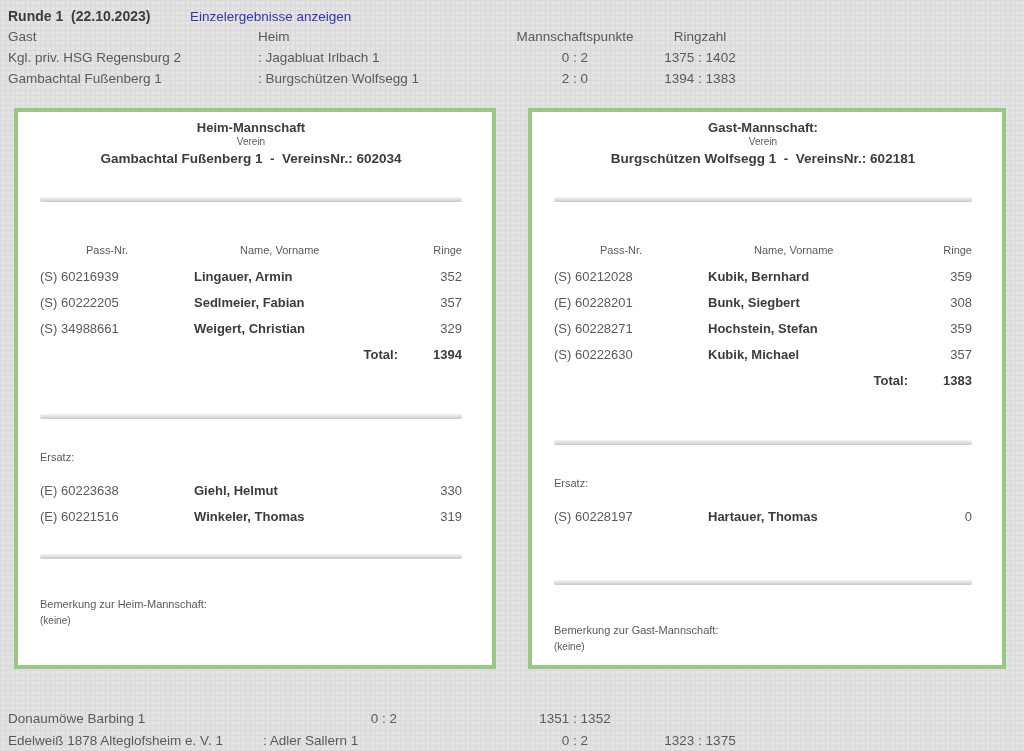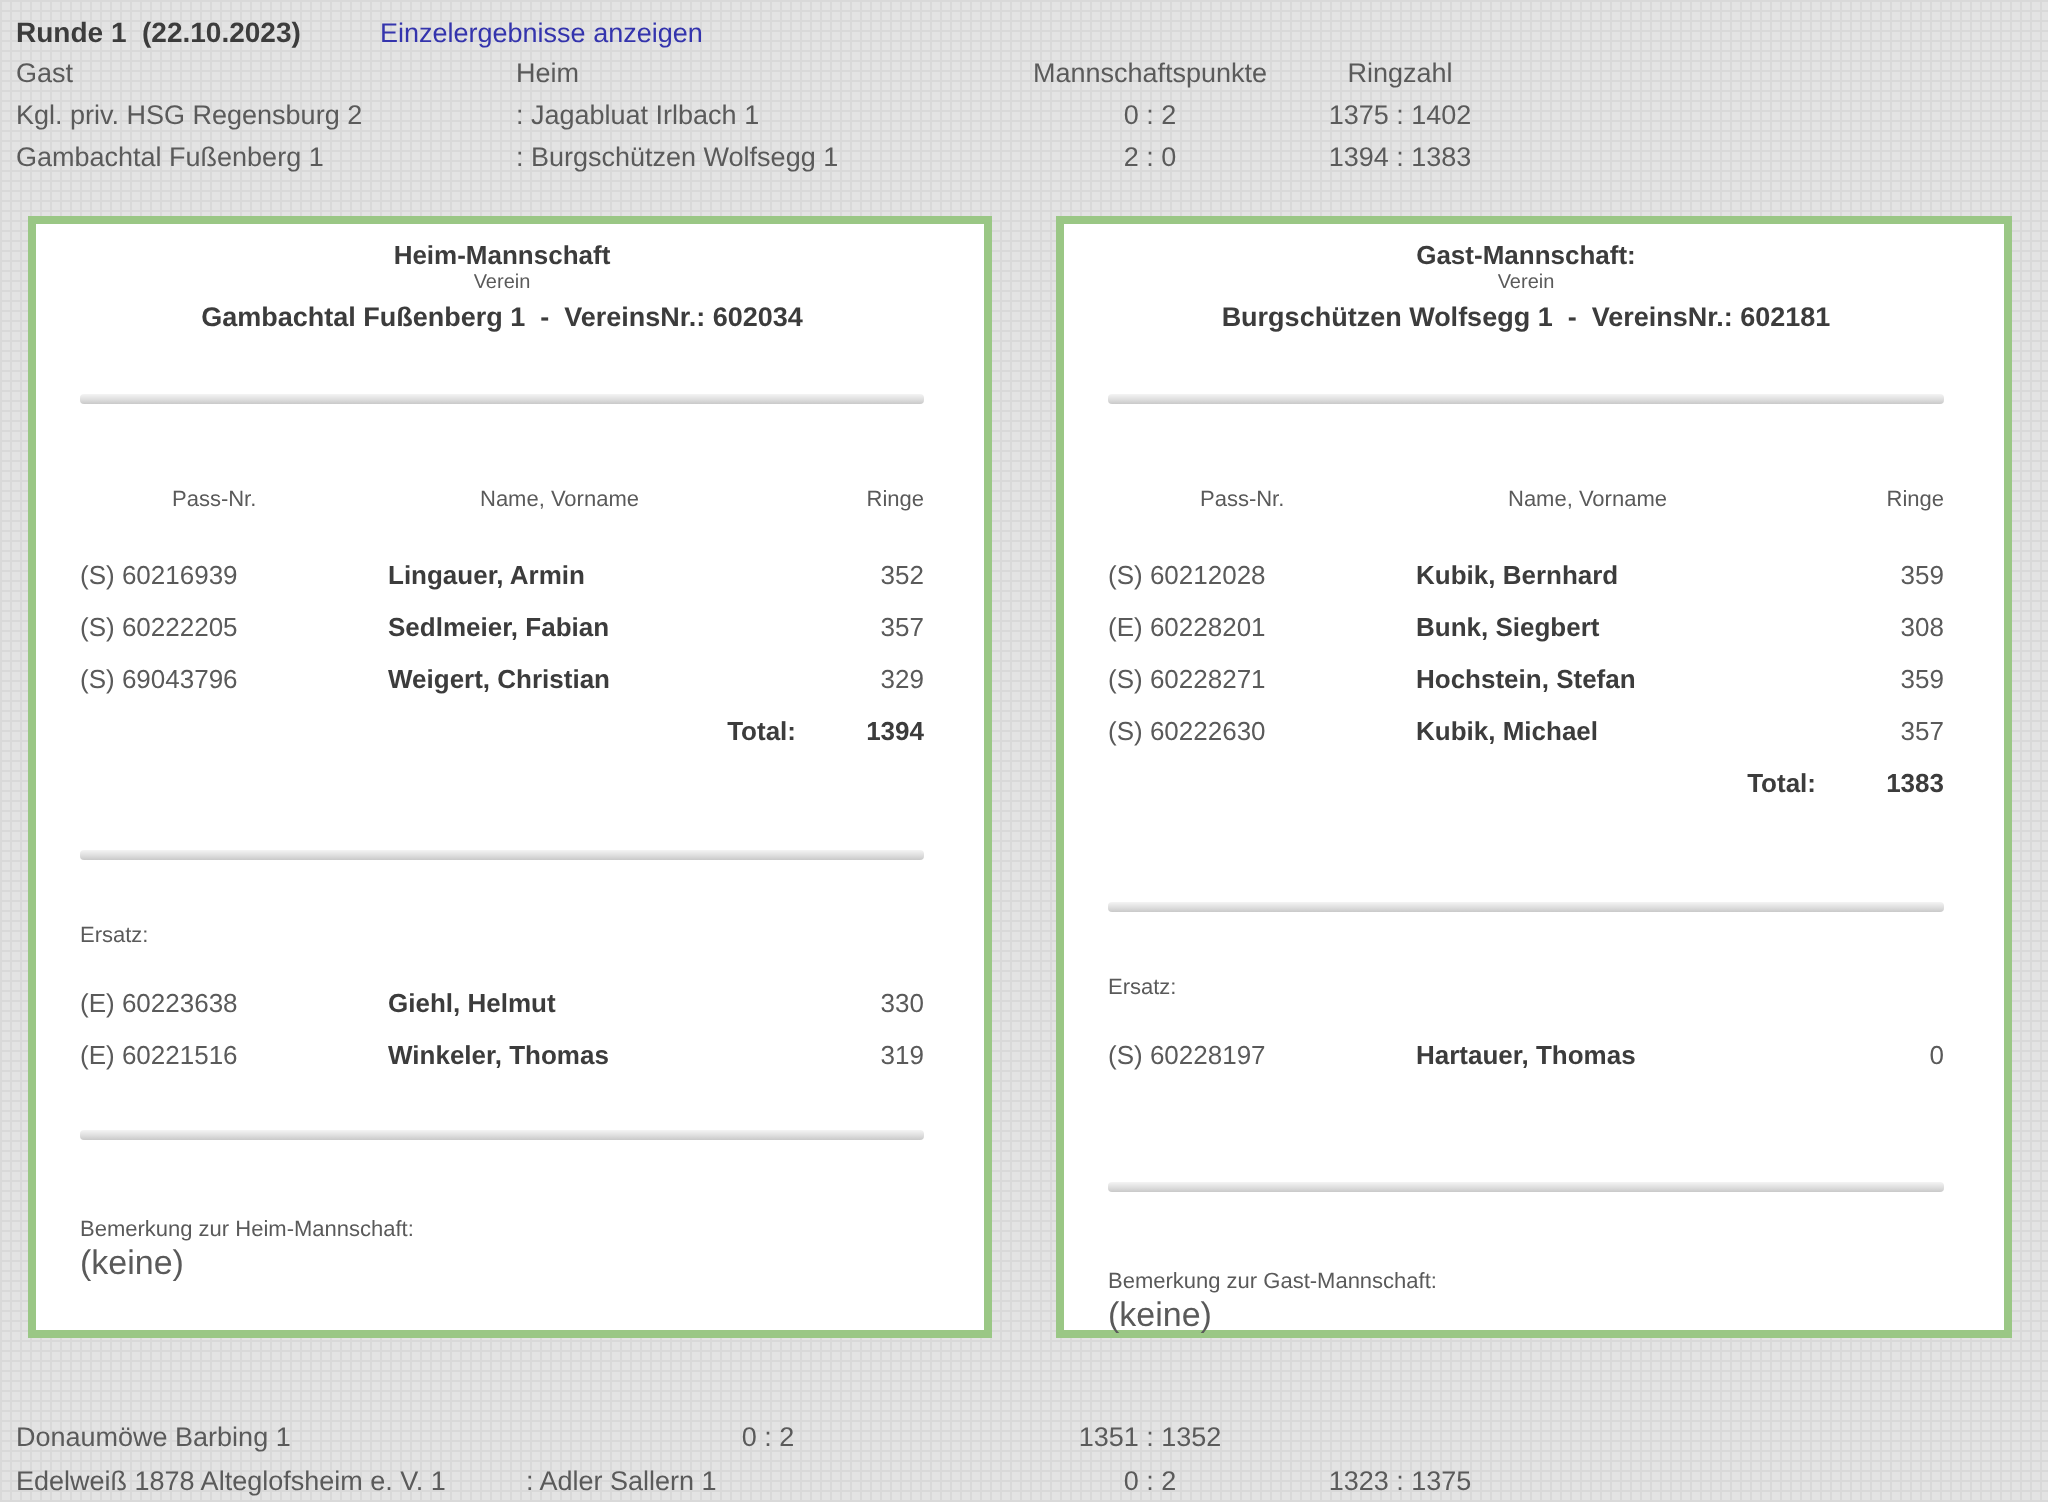--- a/index.html
+++ b/index.html
@@ -38,31 +38,31 @@
   .divider {
     height:5px;
     background:linear-gradient(180deg,#f4f4f4 0%,#dedede 55%,#c9c9c9 100%);
     border-radius:2px;
   }
   .div-1 { margin-top:30px; }
   .div-2 { margin-top:47px; }
   .thead { margin-top:42px; font-size:11px; color:#5a5a5a; height:13px; line-height:13px;margin-left:46px; }
   .pgrid { display:grid; grid-template-columns:154px 1fr 64px; }
   .pgrid .col-rings { text-align:right; }
-  .rows-block { margin-top:17px; }
+  .rows-block { margin-top:6px; }
   .prow { height:26px; font-size:13px; display:grid; grid-template-columns:154px 1fr 64px; align-items:center; }
   .prow .name { font-weight:700; color:#3c3c3c; }
   .prow .col-rings { text-align:right; }
   .total-row { height:26px; font-size:13px; display:grid; grid-template-columns:154px 1fr 64px; align-items:center; font-weight:700; color:#3c3c3c; }
   .total-row .total-label { text-align:right; }
   .total-row .col-rings { text-align:right; }
   .ersatz-label { margin-top:32px; font-size:11px; height:13px; line-height:13px; }
   .ersatz-rows { height:90px; padding-top:13px; }
   .remark-label { margin-top:39px; font-size:11px; height:13px; line-height:13px; }
-  .remark-value { margin-top:2px; font-size:17px; height:16px; line-height:16px; }
+  .remark-value { margin-top:2px; font-size:10px; height:16px; line-height:16px; }
   
   .bottom-section { margin-top:39px; padding-left:8px; }
 </style>
 </head>
 <body>
 
 <div class="top-section">
   <div class="title-row"><span class="round-title">Runde 1  (22.10.2023)</span><a class="single-link">Einzelergebnisse anzeigen</a></div>
   <div class="res-grid hdr">
     <span>Gast</span>
@@ -101,21 +101,21 @@
         <span>(S) 60216939</span>
         <span class="name">Lingauer, Armin</span>
         <span class="col-rings">352</span>
       </div>
       <div class="prow">
         <span>(S) 60222205</span>
         <span class="name">Sedlmeier, Fabian</span>
         <span class="col-rings">357</span>
       </div>
       <div class="prow">
-        <span>(S) 69043796</span>
+        <span>(S) 34988661</span>
         <span class="name">Weigert, Christian</span>
         <span class="col-rings">329</span>
       </div>
       <div class="total-row">
         <span></span>
         <span class="total-label">Total:</span>
         <span class="col-rings">1394</span>
       </div>
     </div>
     <div class="divider div-2"></div>

